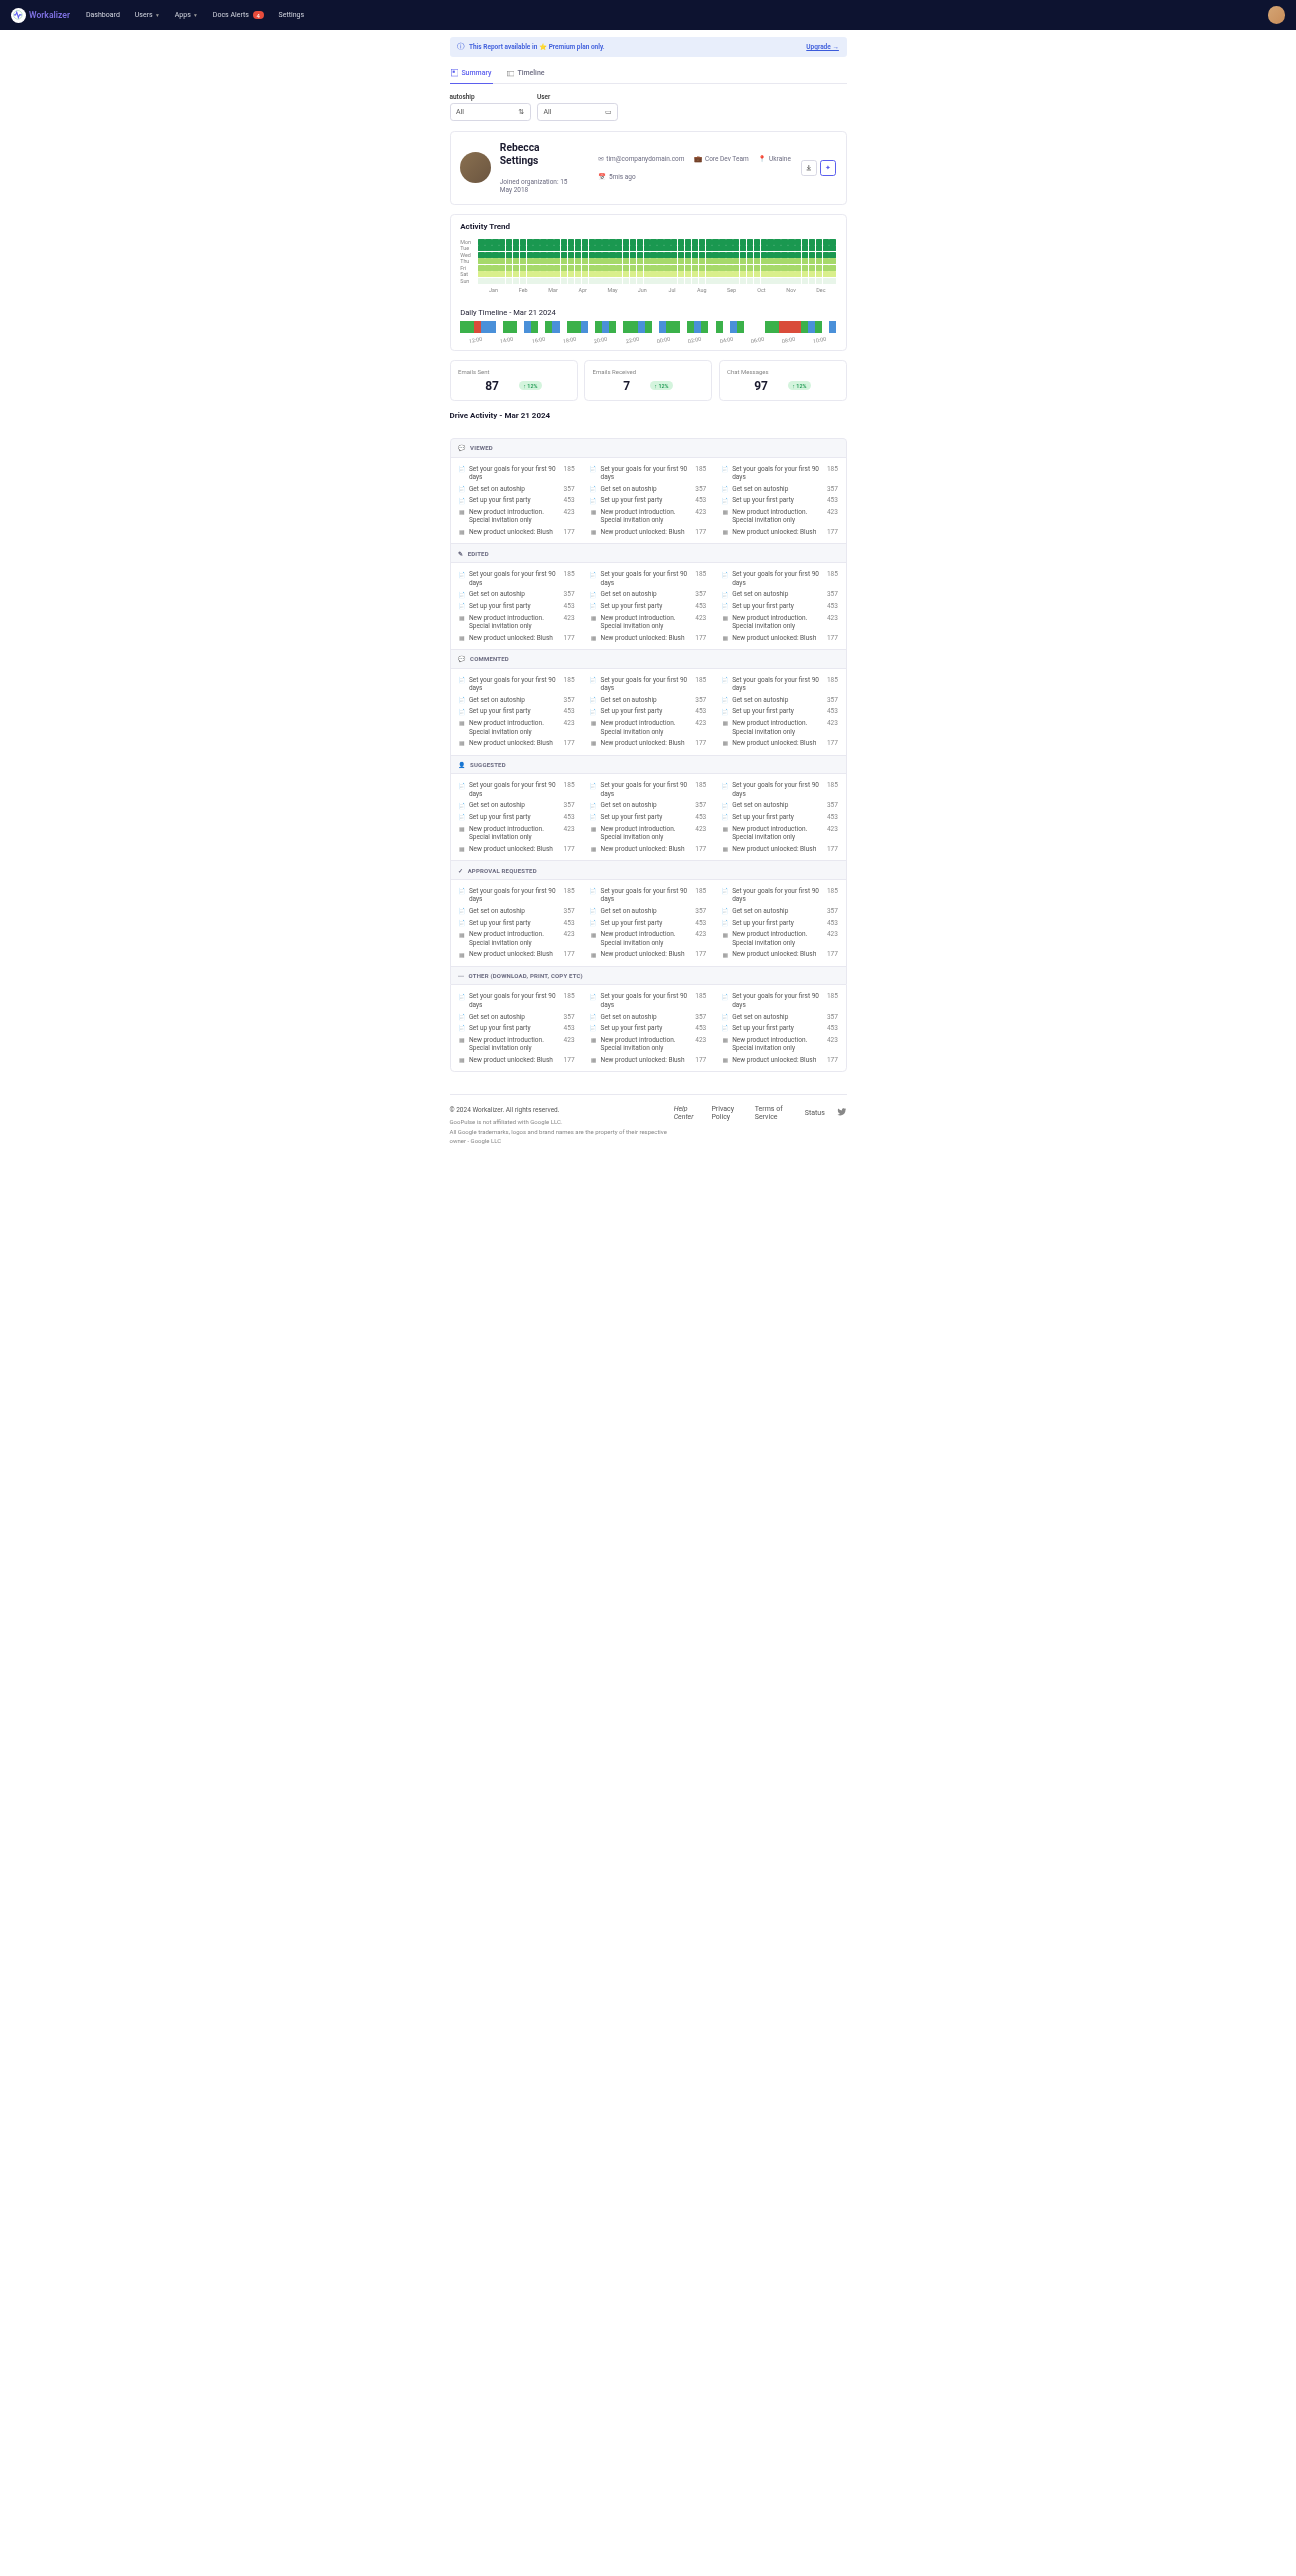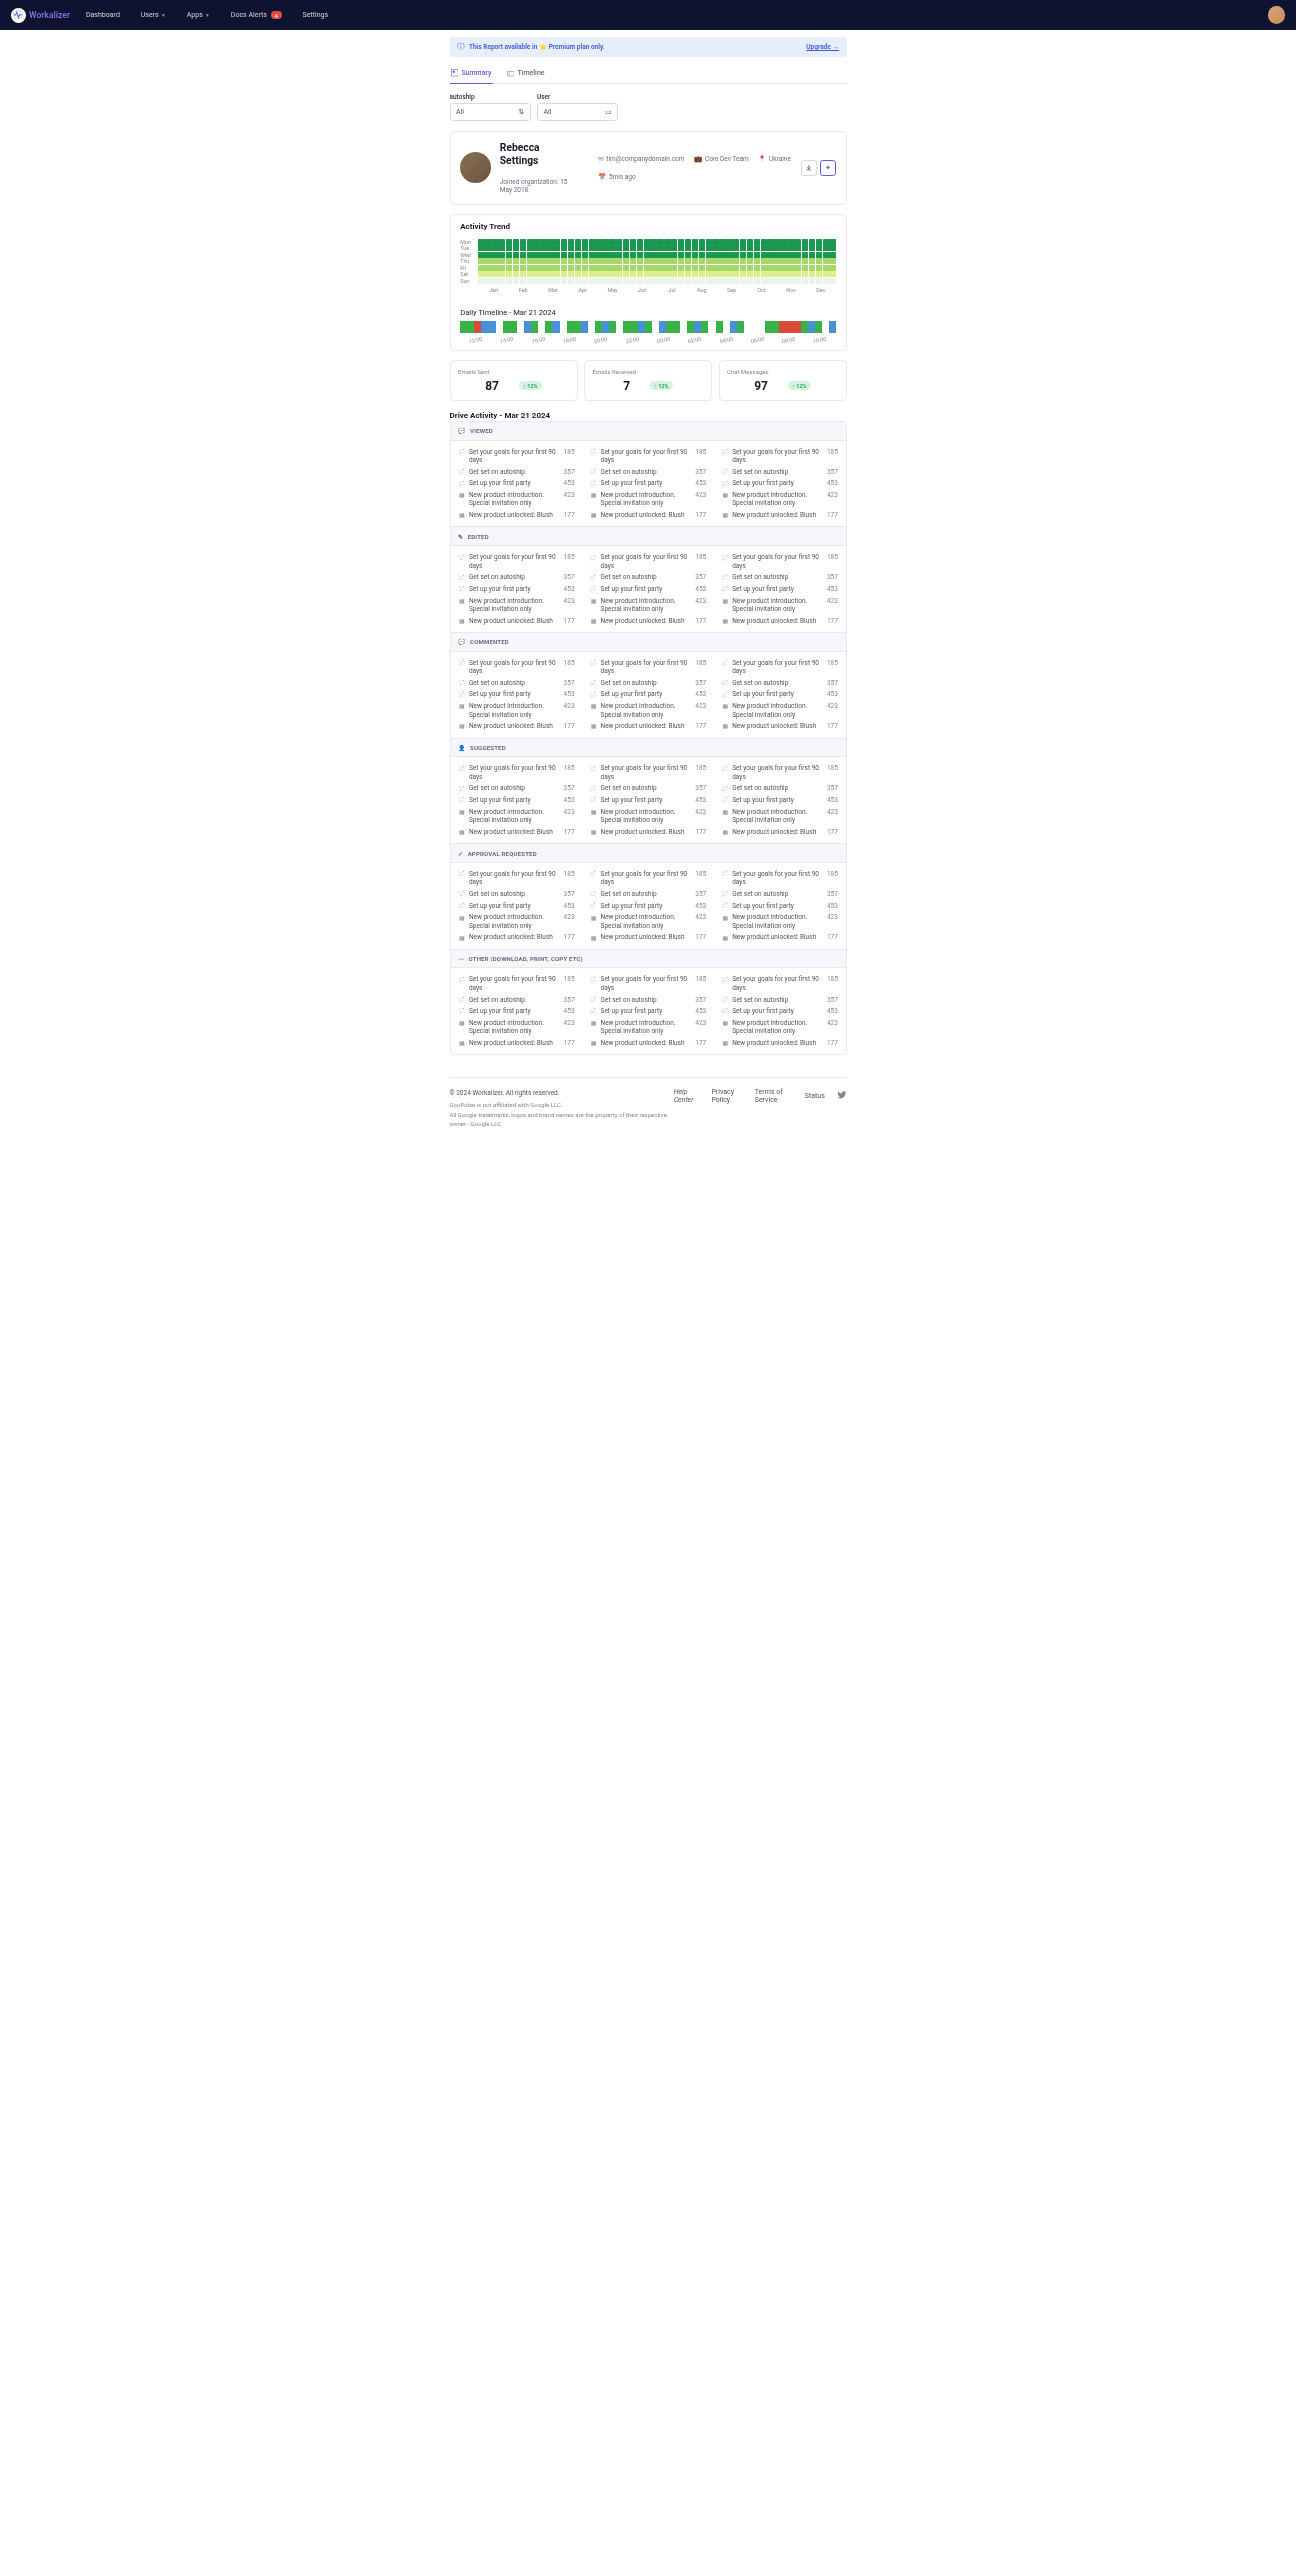--- a/index.html
+++ b/index.html
@@ -1,21 +1,21 @@
 <!DOCTYPE html>
 <html style="font-size:8.6px"><head>
 <meta charset="utf-8">
 <style>
 *{box-sizing:border-box;margin:0;padding:0}
 body{font-family:-apple-system,BlinkMacSystemFont,"Segoe UI",Roboto,sans-serif;background:#fff;color:#1a1a2e;font-size:7px}
 .topbar{background:#0d1330;height:30px;display:flex;align-items:center;padding:0 10.8px;color:#fff}
 .logo{display:flex;align-items:center;gap:3.2px;margin-right:16px}
 .logo-icon{width:15px;height:15px;border-radius:50%;background:#fff;display:flex;align-items:center;justify-content:center;font-size:8.6px}
 .logo-text{font-weight:600;font-size:8.6px;color:#7c6fde}
-.nav{display:flex;gap:21px;align-items:flex-end;font-size:7px}
+.nav{display:flex;gap:15px;align-items:flex-end;font-size:7px}
 .nav-item{color:#d4d7e0;cursor:pointer;display:flex;align-items:center;gap:2.2px}
 .badge{background:#e74c3c;color:#fff;border-radius:5.4px;padding:0.5px 3.8px;font-size:6px;margin-left:1.6px}
 .avatar{width:17.3px;height:17.3px;border-radius:50%;background:linear-gradient(135deg,#d4a574,#c88d5a);margin-left:auto}
 .container{max-width:410px;margin:0 auto;padding:0 6.5px 21.6px}
 .banner{background:#e8eefb;border-radius:3.2px;padding:5.4px 7.6px;margin:6.5px 0;display:flex;align-items:center;font-size:6.5px;color:#334}
 .banner-icon{color:#3b5bdb;margin-right:4.3px;font-size:7.6px}
 .banner-text{color:#3b5bdb;font-weight:600}
 .upgrade{margin-left:auto;color:#3b5bdb;font-weight:600;text-decoration:underline;cursor:pointer}
 .tabs{display:flex;gap:13px;border-bottom:0.5px solid #e8e8f0;margin-bottom:8.6px}
 .tab{display:flex;align-items:center;gap:3.2px;padding:5.4px 1.1px;cursor:pointer;color:#6b6b80;font-size:7px;font-weight:500}
@@ -50,21 +50,21 @@
 .timeline{padding:0 9.7px 7.6px}
 .tl-bar{height:12px;display:flex;gap:0;margin-bottom:3.2px}
 .seg{height:100%}
 .tl-hours{display:flex;font-size:5.4px;color:#888;transform:rotate(0deg)}
 .tl-hours span{flex:1;text-align:center;transform:rotate(-10deg)}
 .stats{display:grid;grid-template-columns:repeat(3,1fr);gap:6.5px;margin-bottom:9.7px}
 .stat{border:0.5px solid #e8e8f0;border-radius:4.3px;padding:7.6px}
 .stat-label{font-size:6px;color:#888;margin-bottom:3.2px}
 .stat-val{font-size:12px;font-weight:700;display:flex;align-items:center;justify-content:center;gap:20px}
 .trend{background:#d4f4dd;color:#1a9850;font-size:5.4px;padding:1.6px 4.3px;border-radius:5.4px;font-weight:600}
-.drive h3{font-size:8px;font-weight:700;margin-bottom:1px}
+.drive h3{font-size:8px;font-weight:700;margin-bottom:18px}
 .section-hdr{background:#f6f7fa;padding:5.4px 7.6px;display:flex;align-items:center;gap:4.3px;font-size:6px;font-weight:700;color:#6b6b80;text-transform:uppercase;letter-spacing:0.2px;border:0.5px solid #e8e8f0;border-bottom:none}
 .section-hdr:first-of-type{border-radius:4.3px 4.3px 0 0}
 .file-grid{display:grid;grid-template-columns:repeat(3,1fr);border:0.5px solid #e8e8f0;border-bottom:none}
 .file-col{padding:5.4px 7.6px}
 .file-row{display:flex;align-items:flex-start;gap:3.2px;padding:1.6px 0;font-size:6.5px;color:#555}
 .file-ico{width:7.6px;height:7.6px;flex-shrink:0;color:#888;display:inline-flex;align-items:center;justify-content:center;font-size:6px}
 .file-name{flex:1;line-height:1.3}
 .file-num{color:#888;min-width:15px;text-align:right}
 .last-grid{border-bottom:0.5px solid #e8e8f0;border-radius:0 0 4.3px 4.3px}
 .footer{border-top:0.5px solid #e8e8f0;margin-top:21.6px;padding:9.7px 0;display:flex;align-items:flex-start}

